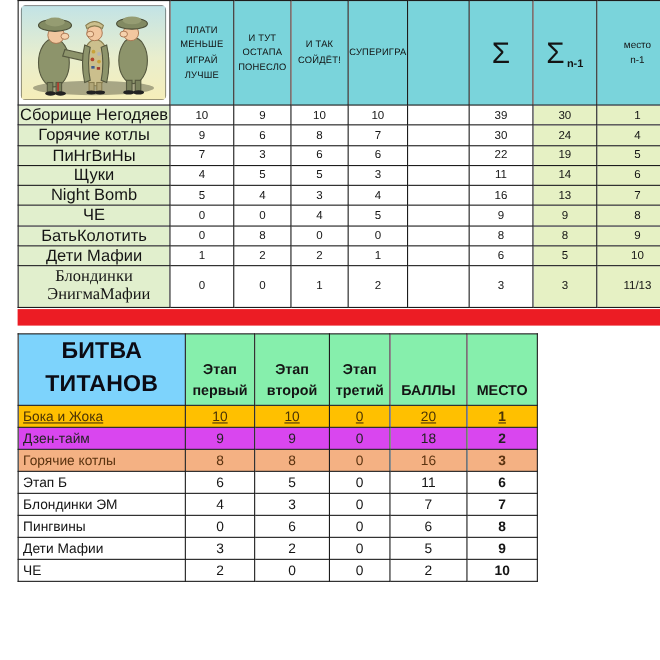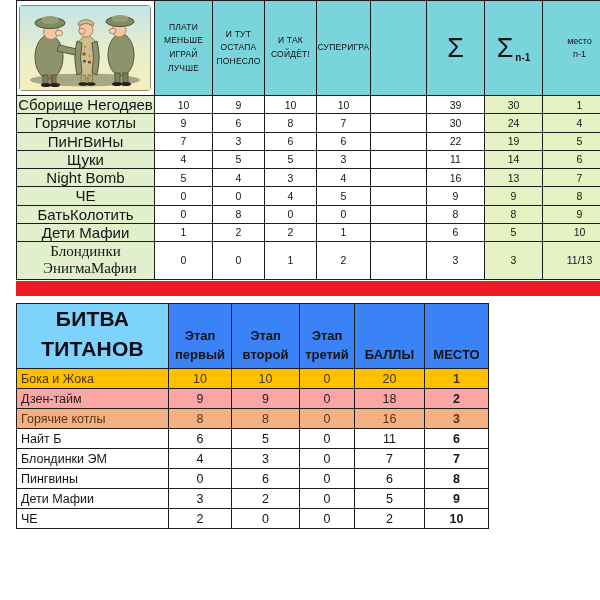--- a/index.html
+++ b/index.html
@@ -22,27 +22,27 @@
   .top-table td { height:16px; font-size:10.5px; text-align:center; vertical-align:middle; line-height:1.15; }
   .top-table td.tname { background:#e1efcd; font-size:15px; }
   .top-table td.green { background:#e6f1c4; }
   .top-table td.wrap { padding:1px 26px;font-family:Liberation Serif, serif; }
 
   
   .sep-bar { width:600px; height:15px; margin-top:1px; background:#ec1c24; }
 
   
   .bottom-table { width:472px; margin-top:7px; }
-  .bottom-table th { background:#3b82f6; font-weight:700; text-align:center; vertical-align:bottom; font-size:13px; line-height:1.45; padding-bottom:4px; height:38px; }
+  .bottom-table th { background:#86efac; font-weight:700; text-align:center; vertical-align:bottom; font-size:13px; line-height:1.45; padding-bottom:4px; height:38px; }
   .bottom-table th.title-cell { background:#7dd3fc; font-size:21px; letter-spacing:.2px; color:#0b0b14; }
   .bottom-table td { height:19px; font-size:12.5px; vertical-align:middle; text-align:center; }
   .bottom-table td.bname { text-align:left; padding-left:4px; }
   .bottom-table td.place-b { font-weight:700; }
-  tr.hl-gold td   { background:#ffc000; color:#4a3305; }
-  tr.hl-silver td { background:#fca5a5; color:#232323; }
+  tr.hl-gold td   { background:#ffc000; color:#4a3305;text-decoration:underline; }
+  tr.hl-silver td { background:#d946ef; color:#232323; }
   tr.hl-bronze td { background:#f4b183; color:#5b3310; }
 </style>
 </head>
 <body>
 
 <div class="page">
 
   <table class="top-table">
     <colgroup>
       <col style="width:138px">
@@ -265,21 +265,21 @@
         </tr>
         <tr class="hl-bronze">
           <td class="bname">Горячие котлы</td>
           <td>8</td>
           <td>8</td>
           <td>0</td>
           <td>16</td>
           <td class="place-b">3</td>
         </tr>
         <tr>
-          <td class="bname">Найт Б</td>
+          <td class="bname">Этап Б</td>
           <td>6</td>
           <td>5</td>
           <td>0</td>
           <td>11</td>
           <td class="place-b">6</td>
         </tr>
         <tr>
           <td class="bname">Блондинки ЭМ</td>
           <td>4</td>
           <td>3</td>

